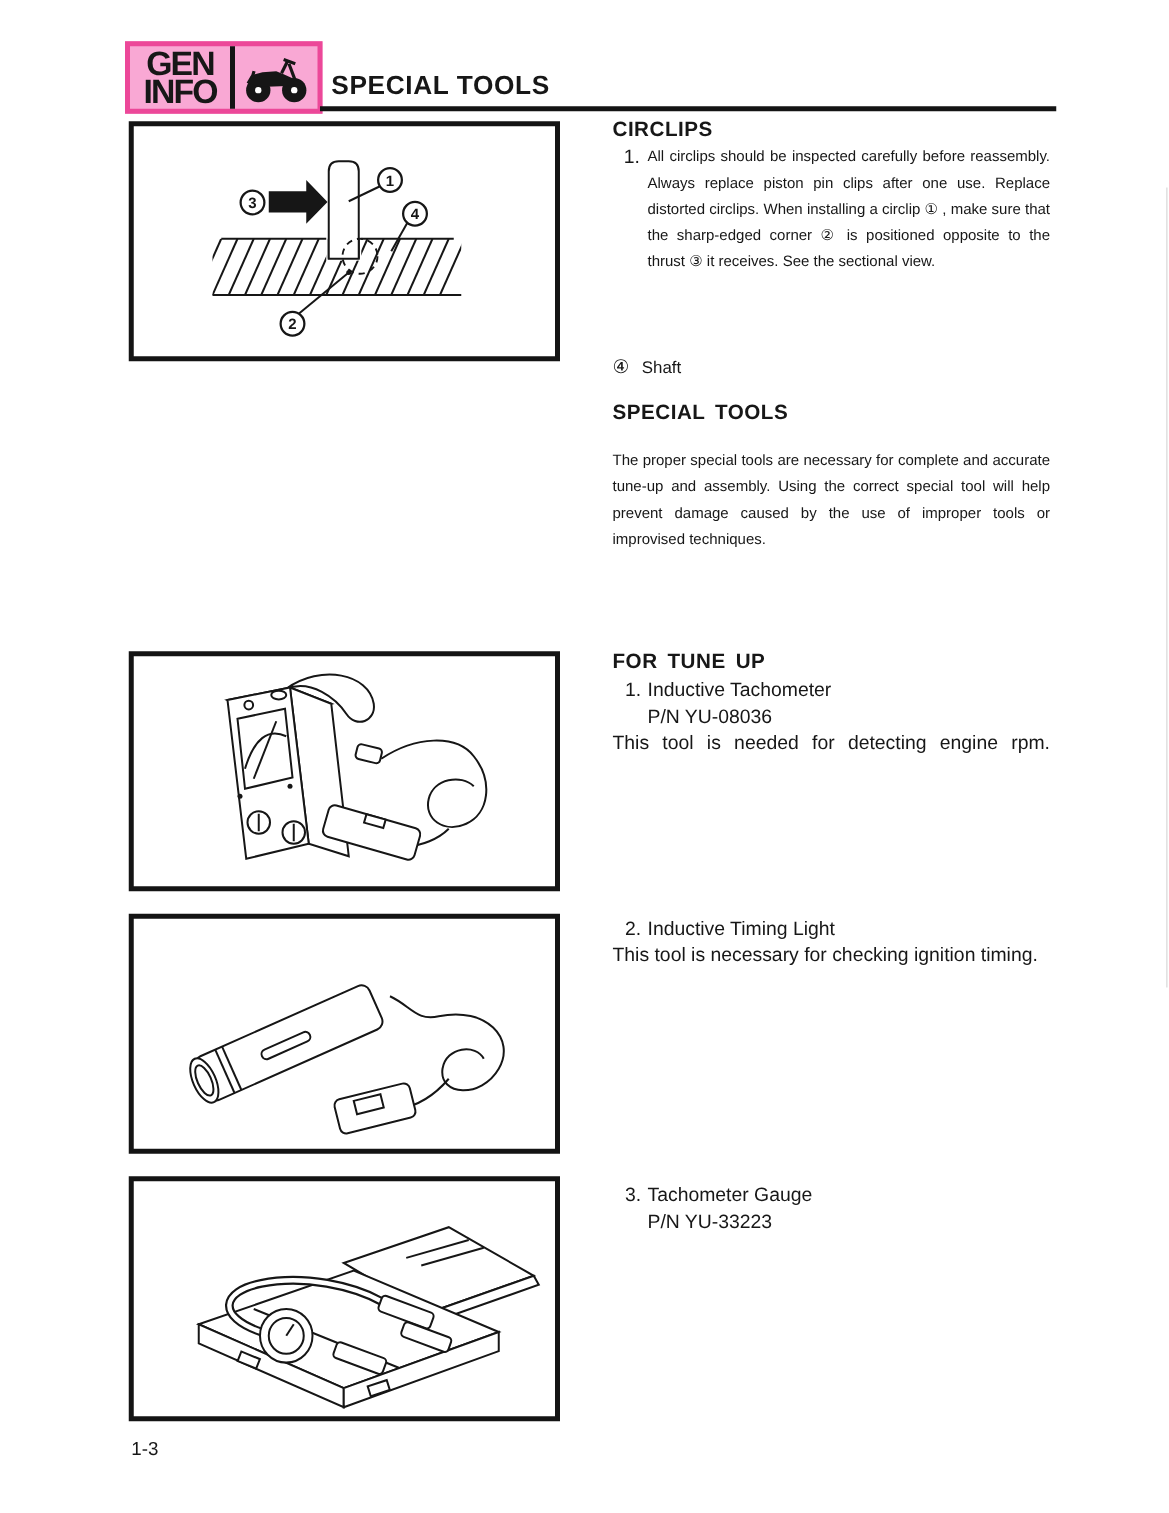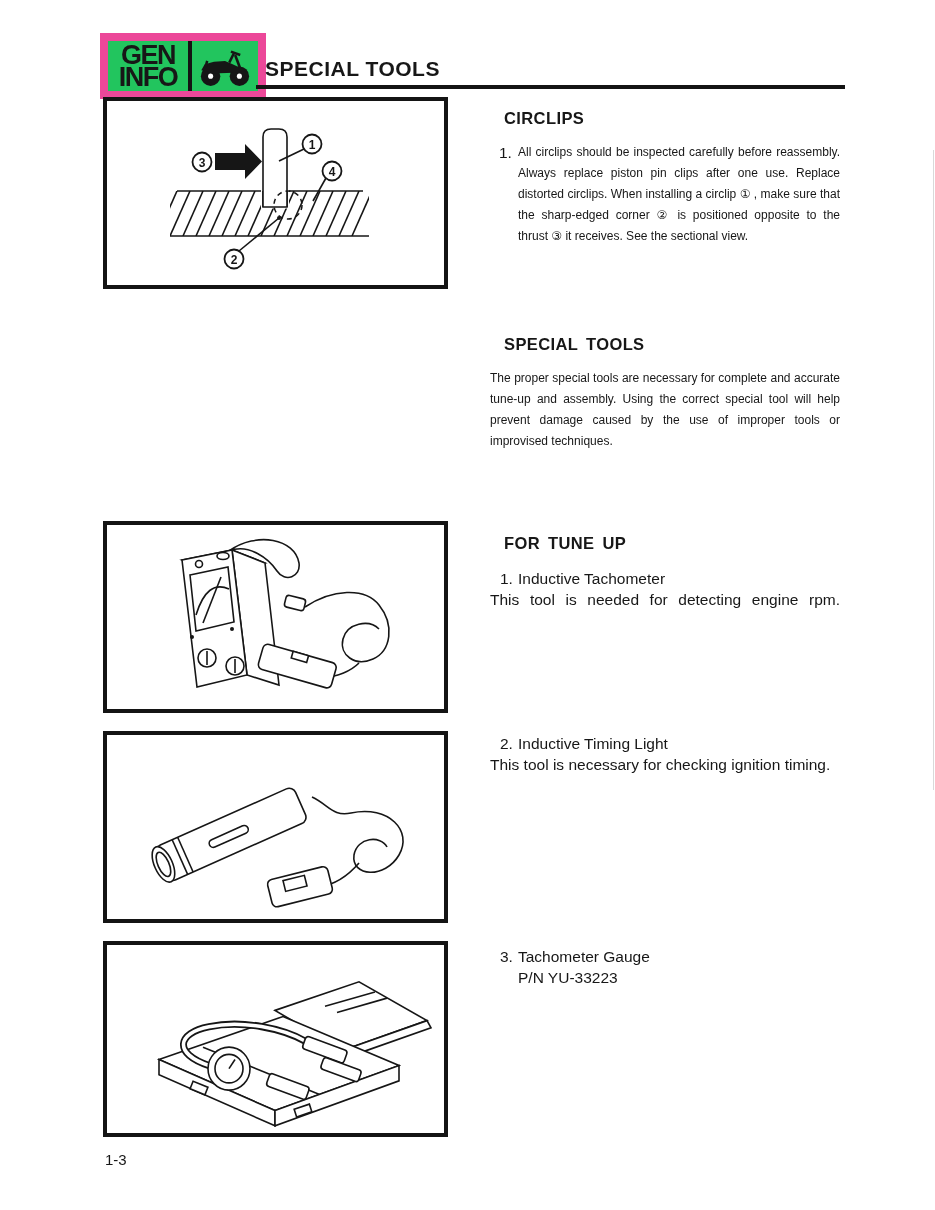--- a/index.html
+++ b/index.html
@@ -5,21 +5,21 @@
   html,body { margin:0; padding:0; background:#ffffff; }
   .page {
     position:relative; width:935px; height:1210px; background:#ffffff;
     font-family:"Liberation Sans","DejaVu Sans",sans-serif; color:#171717;
     overflow:hidden;
   }
 
   
   .tab-box {
     position:absolute; left:100px; top:33px; height:50px;
-    display:flex; border:8px solid #ec4899; background:#22c55e; box-sizing:content-box;
+    display:flex; border:4px solid #ec4899; background:#f9a8d4; box-sizing:content-box;
   }
   .cell-gen {
     width:80px; border-right:4px solid #141414;
     display:flex; flex-direction:column; align-items:center; justify-content:center;
     font-weight:bold; font-size:27px; line-height:22px; letter-spacing:-1.5px;
   }
   .cell-icon { width:66px; display:flex; align-items:center; justify-content:center; }
   .page-title {
     position:absolute; left:265px; top:57px; margin:0;
     font-size:21px; font-weight:bold; letter-spacing:0.5px;
@@ -39,21 +39,21 @@
 
   .ln { stroke:#161616; stroke-width:1.6; fill:none; }
   .wh { fill:#ffffff; }
   .bk { fill:#161616; }
   .lbl-circ { fill:#fff; stroke:#161616; stroke-width:1.8; }
   .lbl-txt { font-family:"Liberation Sans","DejaVu Sans",sans-serif; font-size:12px; font-weight:bold; fill:#161616; }
 
   
   .rc { position:absolute; left:490px; width:350px; }
   .rc-h {
-    margin:14px; font-size:16.5px; font-weight:bold; letter-spacing:0.4px; word-spacing:3px;
+    margin:0; font-size:16.5px; font-weight:bold; letter-spacing:0.4px; word-spacing:3px;
   }
   .body-txt { font-size:12px; line-height:21px; text-align:justify; }
   .list-row { display:flex; margin-top:1px; }
   .list-num { flex:none; width:28px; padding-left:9px; box-sizing:border-box; font-size:15.5px; line-height:21px; }
   .list-body { flex:1; }
 
   .callout { font-size:13.5px; line-height:18px; }
   .callout .cnum { font-size:15px; margin-right:10px; }
 
   .tool-name-row { display:flex; }
@@ -245,32 +245,36 @@
   </div>
 
   <div class="rc" style="top:95px;">
     <h3 class="rc-h">CIRCLIPS</h3>
     <div class="list-row">
       <span class="list-num">1.</span>
       <div class="list-body body-txt">All circlips should be inspected carefully before reassembly. Always replace piston pin clips after one use. Replace distorted circlips. When installing a circlip ① , make sure that the sharp-edged corner ② is positioned opposite to the thrust ③ it receives. See the sectional view.</div>
     </div>
   </div>
 
+  <div class="rc callout" style="top:285px;">
+    <span class="cnum">④</span><span>Shaft</span>
+  </div>
 
   <div class="rc" style="top:321px;">
     <h3 class="rc-h">SPECIAL TOOLS</h3>
-    <div class="body-txt" style="margin-top:3px;">The proper special tools are necessary for complete and accurate tune-up and assembly. Using the correct special tool will help prevent damage caused by the use of improper tools or improvised techniques.</div>
+    <div class="body-txt" style="margin-top:18px;">The proper special tools are necessary for complete and accurate tune-up and assembly. Using the correct special tool will help prevent damage caused by the use of improper tools or improvised techniques.</div>
   </div>
 
   <div class="rc tool-block" style="top:519px;">
     <h3 class="rc-h">FOR TUNE UP</h3>
     <div class="tool-name-row tool-indent" style="margin-top:2px;">
       <span class="num">1.</span>
       <span>Inductive Tachometer</span>
     </div>
+    <div class="tool-pn">P/N YU-08036</div>
     <div class="tool-desc justify-last">This tool is needed for detecting engine rpm.</div>
   </div>
 
   <div class="rc tool-block" style="top:733px;">
     <div class="tool-name-row tool-indent">
       <span class="num">2.</span>
       <span>Inductive Timing Light</span>
     </div>
     <div class="tool-desc">This tool is necessary for checking ignition timing.</div>
   </div>

